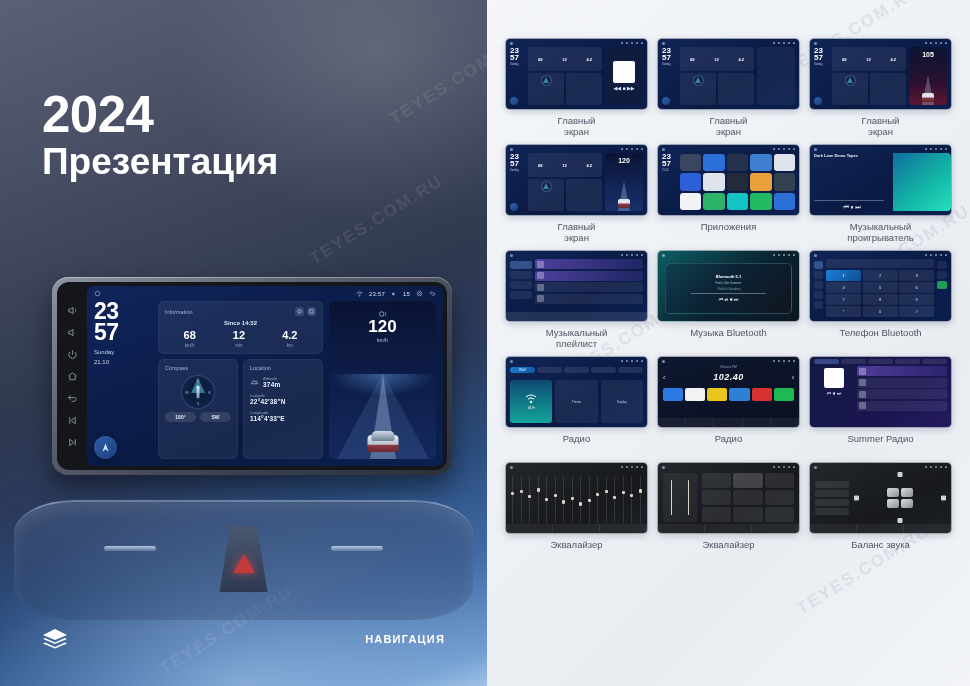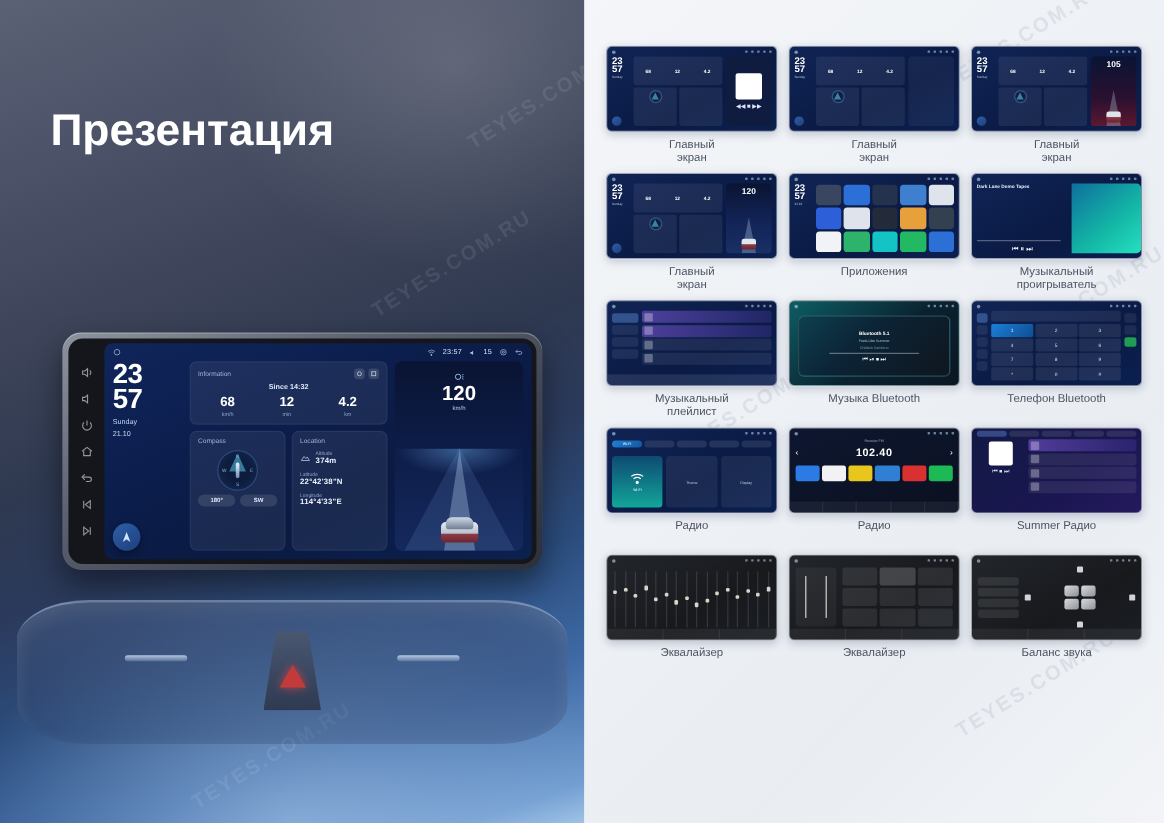--- a/index.html
+++ b/index.html
@@ -297,20 +297,21 @@
 
 <div class="left">
   <div class="left-sheen"></div>
 
   <div class="wm" style="left:300px;top:210px;">TEYES.COM.RU</div>
   <div class="wm" style="left:150px;top:620px;">TEYES.COM.RU</div>
   <div class="wm" style="left:380px;top:70px;">TEYES.COM.RU</div>
 
 
   <div class="headline">
+    <div class="yr">2024</div>
     <div class="l1">Презентация</div>
   </div>
 
   <div class="hu-wrap">
     <div class="bezel">
       <div class="bezel-inner">
 
         <div class="side-btns">
           <span class="sbtn">
               <svg viewBox="0 0 24 24" fill="none" stroke="#dfe6f2" stroke-width="2">
@@ -503,20 +504,30 @@
   </div>
 
   <div class="dash-vent">
     <div class="vent-slot l"></div>
     <div class="vent-slot r"></div>
     <div class="hazard">
       <div class="hz-tri"></div>
     </div>
   </div>
 
+  <div class="footer">
+    <span class="stack-ic">
+      <svg width="26" height="22" viewBox="0 0 26 22" fill="#ffffff">
+          <path d="M13 1L25 7l-12 5L1 7l12-6z"></path>
+          <path d="M13 14.5L3.2 10 1 11l12 5 12-5-2.2-1L13 14.5z"></path>
+          <path d="M13 19L3.2 14.6 1 15.6l12 5 12-5-2.2-1L13 19z"></path>
+        </svg>
+    </span>
+    <span class="nav-label">НАВИГАЦИЯ</span>
+  </div>
 </div>
 
 <div class="right">
   <div class="wm d" style="left:290px;top:20px;">TEYES.COM.RU</div>
   <div class="wm d" style="left:60px;top:330px;">TEYES.COM.RU</div>
   <div class="wm d" style="left:300px;top:560px;">TEYES.COM.RU</div>
   <div class="wm d" style="left:340px;top:240px;">TEYES.COM.RU</div>
 
   <div class="grid">
 
@@ -907,21 +918,21 @@
             <div class="set-tile">
                 <span style="color:#b9cde8;font-size:3px;">Display</span>
               </div>
           </div>
         </div>
       </div>
       <div class="caption">Радио</div>
     </div>
 
     <div class="cell">
-      <div class="thumb dark" style="background:linear-gradient(160deg,#0e1730,#0a1020);">
+      <div class="thumb dark" style="background:linear-gradient(160deg,#0e1730,#0a1020);font-style:italic;">
         <div class="t-top">
             <span class="t-dot"></span>
             <span class="t-icons">
               <i></i>
               <i></i>
               <i></i>
               <i></i>
               <i></i>
             </span>
           </div>

